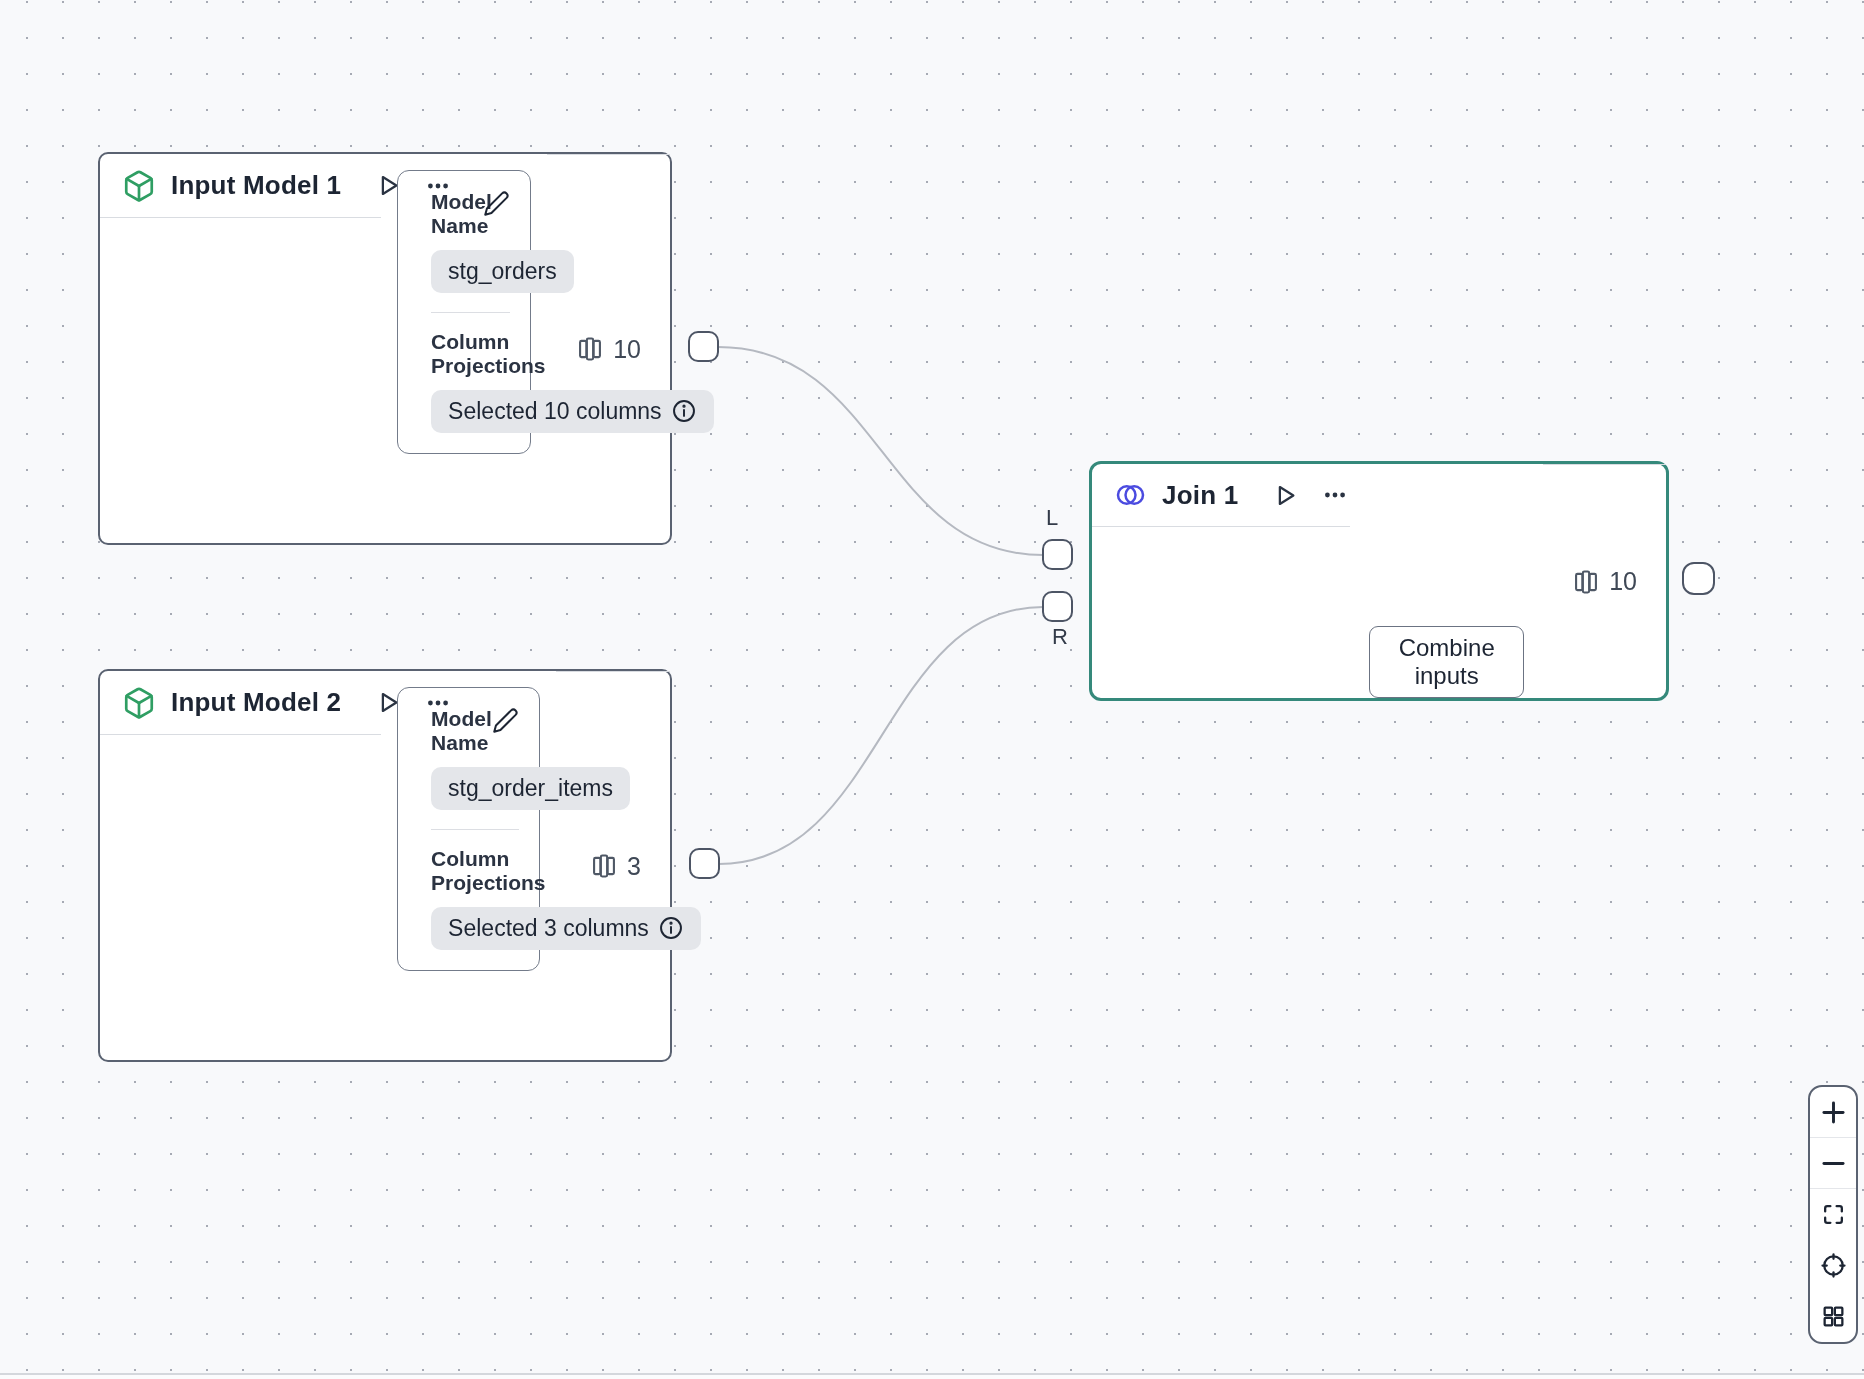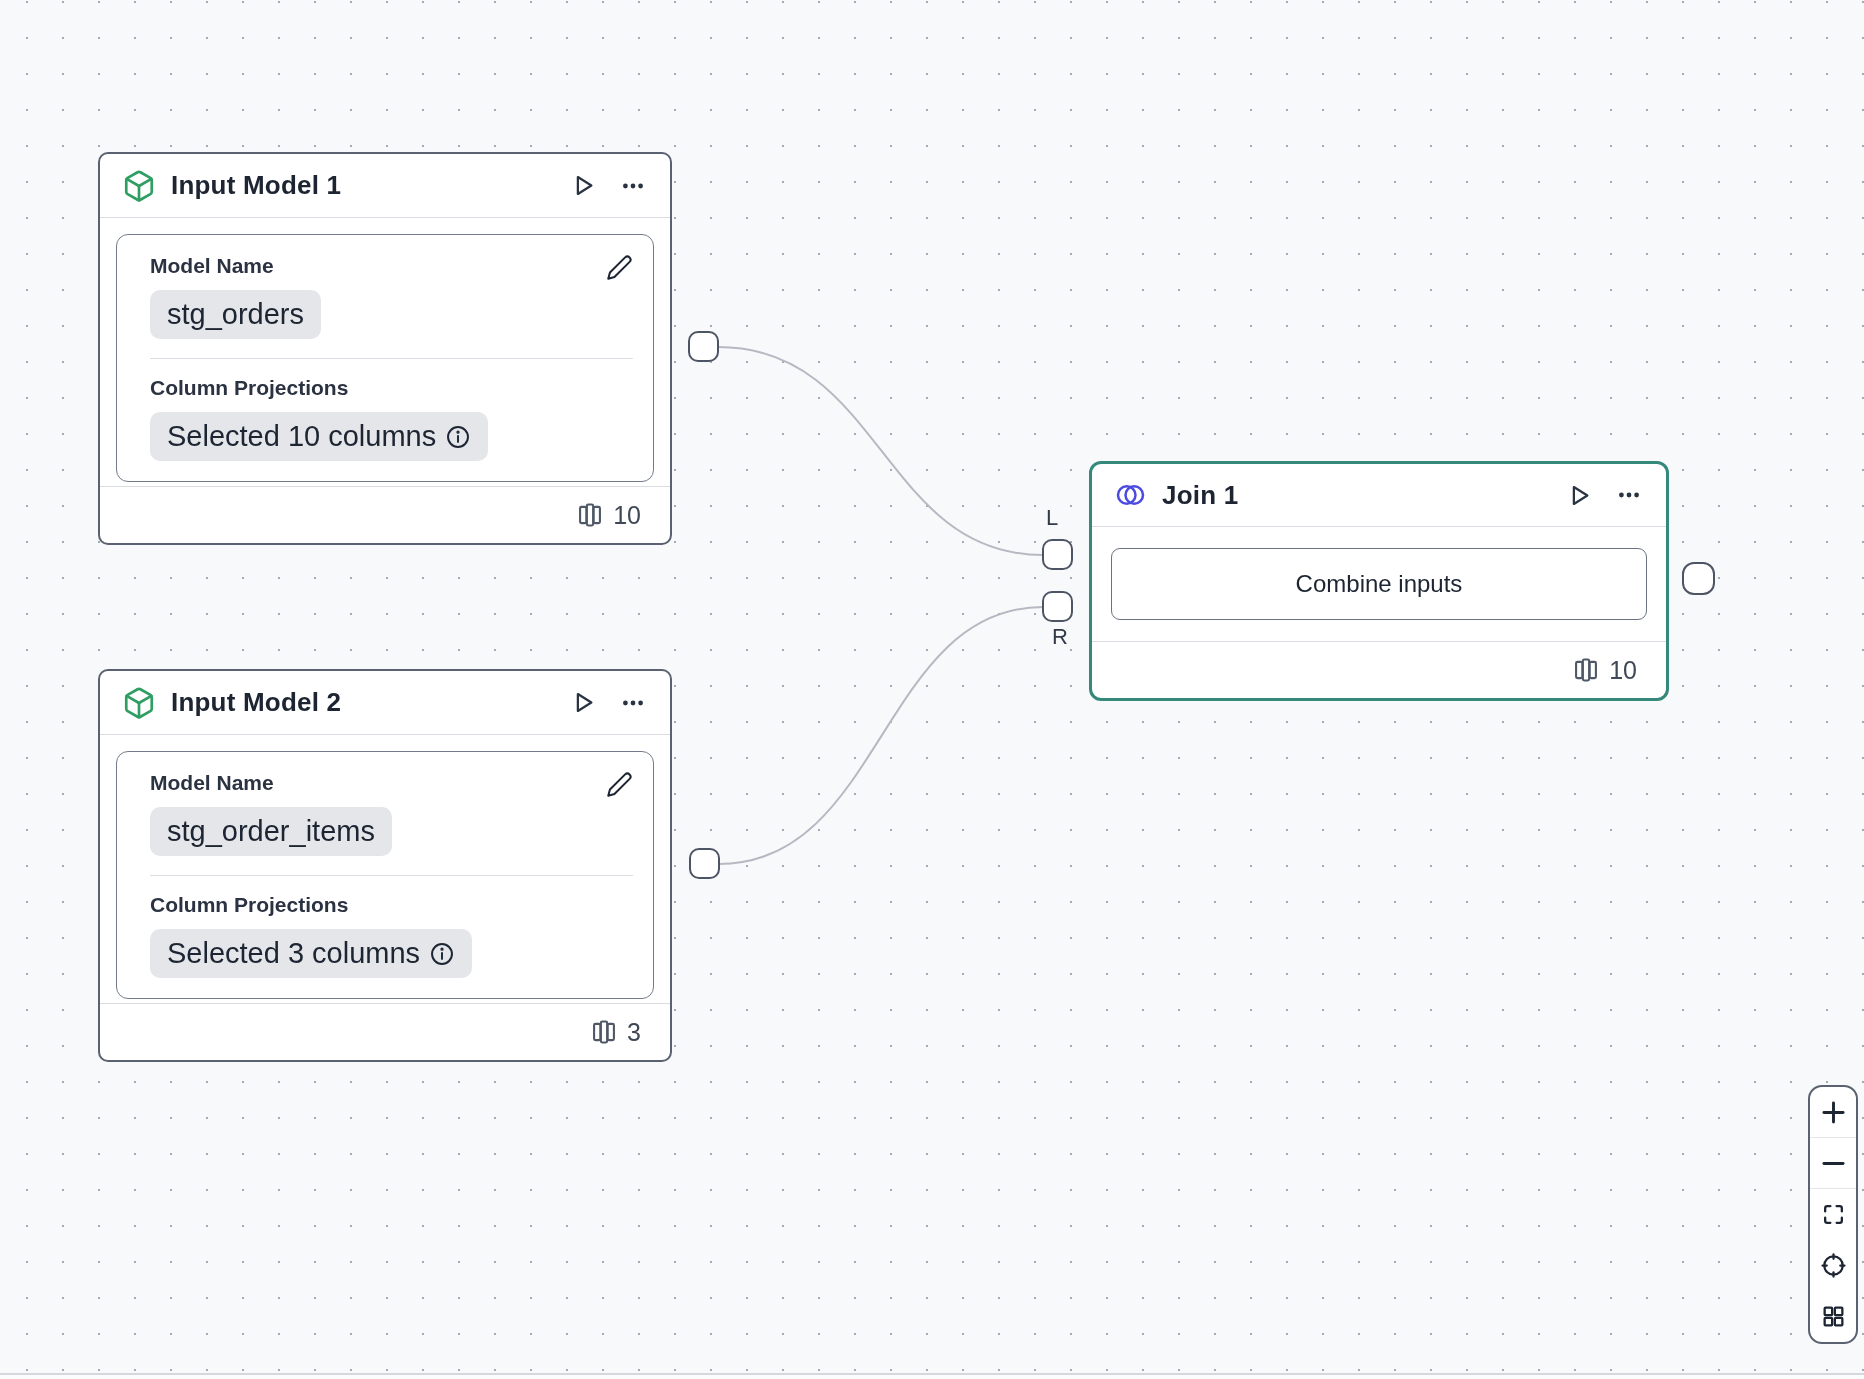--- a/index.html
+++ b/index.html
@@ -18,59 +18,59 @@
   .canvas-edge-line{position:absolute;left:0;top:1373px;width:1864px;height:2px;background:#d4d7dc;}
 
   svg.edges{position:absolute;left:0;top:0;width:1864px;height:1379px;pointer-events:none;}
   svg.edges path{stroke:#b5b9c1;stroke-width:2;fill:none;}
 
   
   .node{
     position:absolute;background:#ffffff;
     border:2px solid #5a6271;border-radius:10px;
     box-sizing:border-box;color:#1d2533;
-    display:flex;flex-direction:column;
+    display:flex;flex-direction:row;
   }
   .node-header{
     height:63px;flex:0 0 63px;display:flex;align-items:center;
     padding:0 20px 0 22px;gap:15px;border-bottom:1.5px solid #d9dce1;
   }
   .node-title{font-size:26px;font-weight:700;letter-spacing:.2px;flex:0 0 auto;}
   .header-spacer{flex:1;}
   .icon-btn{background:none;border:none;padding:4px;cursor:pointer;display:flex;align-items:center;justify-content:center;}
   .node-body{flex:1;position:relative;}
   .inner-card{
     position:absolute;left:16px;right:16px;top:16px;
     border:1.5px solid #737b8a;border-radius:12px;
     padding:17px 20px 20px 33px;box-sizing:border-box;
   }
   .field-label{font-size:21px;font-weight:700;color:#2b3342;margin:2px 0 12px 0;}
   .chip{
-    display:inline-flex;align-items:center;gap:9px;
+    display:inline-flex;align-items:flex-start;gap:9px;
     background:#e4e6ea;border-radius:10px;
-    padding:8px 17px;font-size:29px;color:#1d2533;white-space:nowrap;
+    padding:8px 17px;font-size:23px;color:#1d2533;white-space:nowrap;
   }
   .card-divider{border:none;border-top:1.5px solid #dcdee3;margin:19px 0 17px 0;}
   .pencil{position:absolute;top:15px;right:16px;}
   .node-footer{
     flex:0 0 56px;border-top:1.5px solid #d9dce1;
     display:flex;align-items:center;justify-content:flex-end;
     gap:9px;padding:0 29px;
   }
   .count{font-size:25px;color:#3f4856;}
 
   
   #node-input-1{left:98px;top:152px;width:574px;height:393px;}
   #node-input-2{left:98px;top:669px;width:574px;height:393px;}
   #node-join{
     left:1089px;top:461px;width:580px;height:240px;
     border:3px solid #35897b;border-radius:12px;
   }
   #node-join .node-header{height:62px;flex-basis:62px;text-align:right;}
-  .join-body{flex:1;display:flex;align-items:center;padding:0 19px;}
+  .join-body{flex:1;display:flex;align-items:flex-end;padding:0 19px;}
   .combine-btn{
     width:100%;height:72px;background:#ffffff;
     border:1.5px solid #6b7382;border-radius:9px;
     font-family:inherit;font-size:24px;color:#1d2533;cursor:pointer;
   }
 
   
   .port{
     position:absolute;background:#ffffff;
     border:2px solid #4d5565;box-sizing:border-box;

